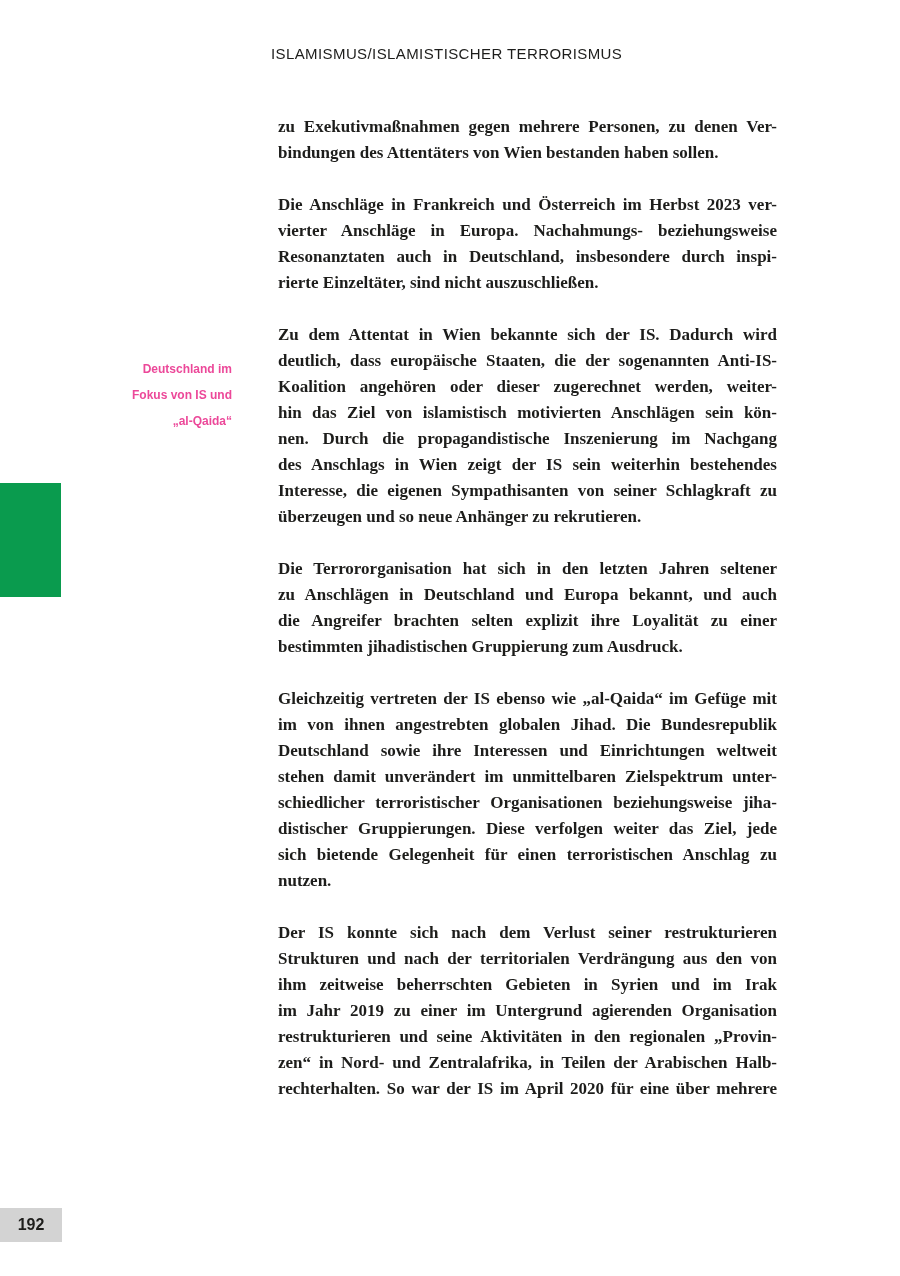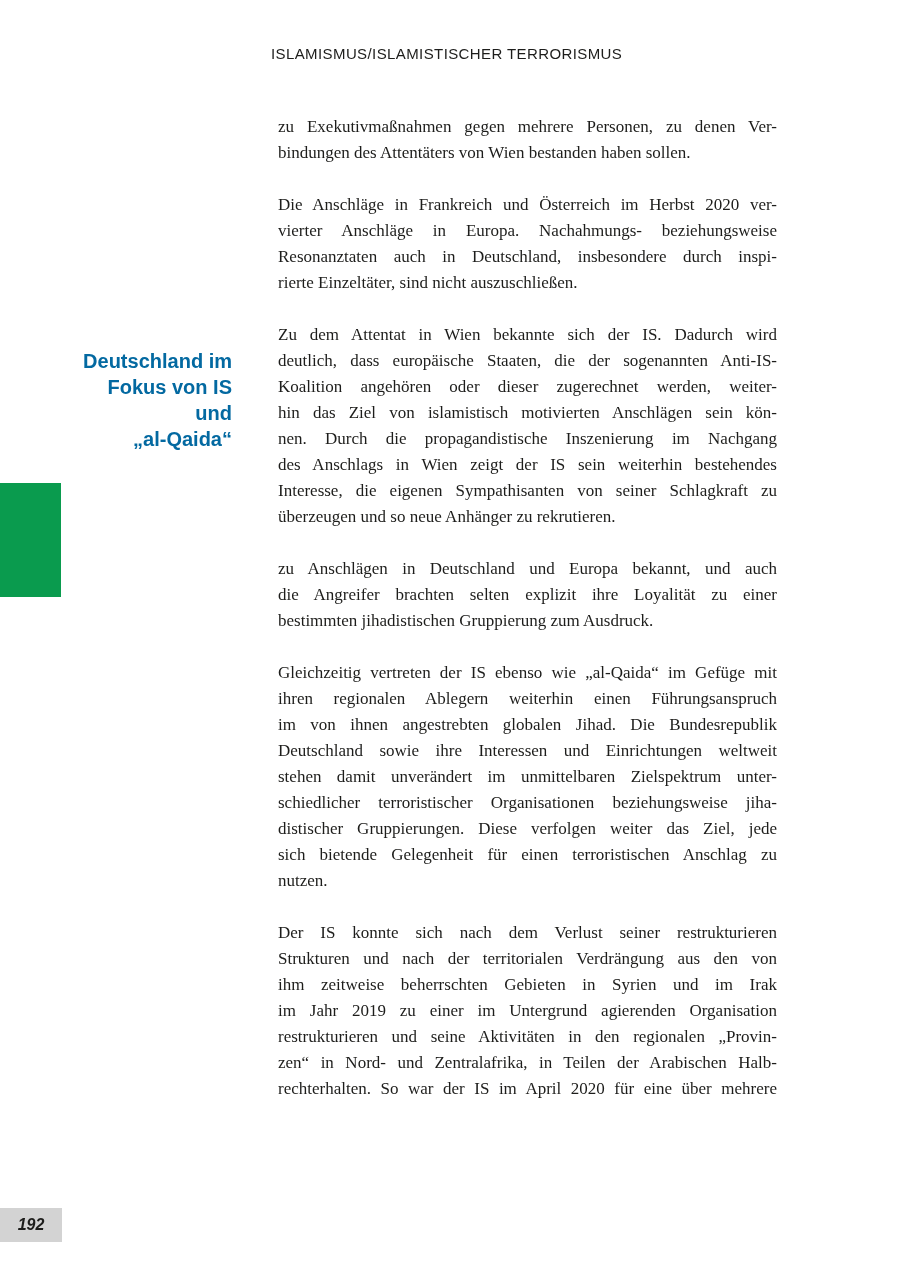--- a/index.html
+++ b/index.html
@@ -25,38 +25,38 @@
   }
   .body-col {
     position: absolute;
     left: 278px;
     top: 114px;
     width: 499px;
     font-family: "Liberation Serif", serif;
     font-size: 17px;
     line-height: 26px;
   }
-  .para { margin: 0 0 26px 0; }
+  .para { margin: 0 0 26px 0; font-weight: bold; }
   .para .line {
     text-align: justify;
     text-align-last: justify;
   }
   .para .line:last-child { text-align-last: left; }
   .para.justify-last .line:last-child { text-align-last: justify; }
   .margin-note {
     position: absolute;
     left: 70px;
-    top: 348px;
+    top: 356px;
     width: 162px;
     text-align: right;
     font-family: "Liberation Sans", sans-serif;
     font-weight: 700;
-    font-size: 20px;
+    font-size: 12px;
     line-height: 26px;
-    color: #0369a1;
+    color: #ec4899;
   }
   .green-tab {
     position: absolute;
     left: 0;
     top: 483px;
     width: 61px;
     height: 114px;
     background: var(--accent-green, #0a9b4e);
   }
   .page-num-box {
@@ -66,21 +66,20 @@
     width: 62px;
     height: 34px;
     background: var(--page-num-bg, #d3d3d3);
     display: flex;
     align-items: center;
     justify-content: center;
     font-family: "Liberation Sans", sans-serif;
     font-weight: 700;
     font-size: 16px;
     color: #1d1d1b;
-    font-style: italic;
   }
 </style>
 </head>
 <body>
 
 <div id="page">
 
   <div class="header">ISLAMISMUS/ISLAMISTISCHER TERRORISMUS</div>
 
   <div class="margin-note">
@@ -88,43 +87,43 @@
       <div class="line">Fokus von IS und</div>
       <div class="line">„al-Qaida“</div>
     </div>
 
   <div class="body-col">
     <div class="para">
         <div class="line">zu Exekutivmaßnahmen gegen mehrere Personen, zu denen Ver-</div>
         <div class="line">bindungen des Attentäters von Wien bestanden haben sollen.</div>
       </div>
     <div class="para">
-        <div class="line">Die Anschläge in Frankreich und Österreich im Herbst 2020 ver-</div>
+        <div class="line">Die Anschläge in Frankreich und Österreich im Herbst 2023 ver-</div>
         <div class="line">vierter Anschläge in Europa. Nachahmungs- beziehungsweise</div>
         <div class="line">Resonanztaten auch in Deutschland, insbesondere durch inspi-</div>
         <div class="line">rierte Einzeltäter, sind nicht auszuschließen.</div>
       </div>
     <div class="para">
         <div class="line">Zu dem Attentat in Wien bekannte sich der IS. Dadurch wird</div>
         <div class="line">deutlich, dass europäische Staaten, die der sogenannten Anti-IS-</div>
         <div class="line">Koalition angehören oder dieser zugerechnet werden, weiter-</div>
         <div class="line">hin das Ziel von islamistisch motivierten Anschlägen sein kön-</div>
         <div class="line">nen. Durch die propagandistische Inszenierung im Nachgang</div>
         <div class="line">des Anschlags in Wien zeigt der IS sein weiterhin bestehendes</div>
         <div class="line">Interesse, die eigenen Sympathisanten von seiner Schlagkraft zu</div>
         <div class="line">überzeugen und so neue Anhänger zu rekrutieren.</div>
       </div>
     <div class="para">
+        <div class="line">Die Terrororganisation hat sich in den letzten Jahren seltener</div>
         <div class="line">zu Anschlägen in Deutschland und Europa bekannt, und auch</div>
         <div class="line">die Angreifer brachten selten explizit ihre Loyalität zu einer</div>
         <div class="line">bestimmten jihadistischen Gruppierung zum Ausdruck.</div>
       </div>
     <div class="para">
         <div class="line">Gleichzeitig vertreten der IS ebenso wie „al-Qaida“ im Gefüge mit</div>
-        <div class="line">ihren regionalen Ablegern weiterhin einen Führungsanspruch</div>
         <div class="line">im von ihnen angestrebten globalen Jihad. Die Bundesrepublik</div>
         <div class="line">Deutschland sowie ihre Interessen und Einrichtungen weltweit</div>
         <div class="line">stehen damit unverändert im unmittelbaren Zielspektrum unter-</div>
         <div class="line">schiedlicher terroristischer Organisationen beziehungsweise jiha-</div>
         <div class="line">distischer Gruppierungen. Diese verfolgen weiter das Ziel, jede</div>
         <div class="line">sich bietende Gelegenheit für einen terroristischen Anschlag zu</div>
         <div class="line">nutzen.</div>
       </div>
     <div class="para justify-last">
         <div class="line">Der IS konnte sich nach dem Verlust seiner restrukturieren</div>

